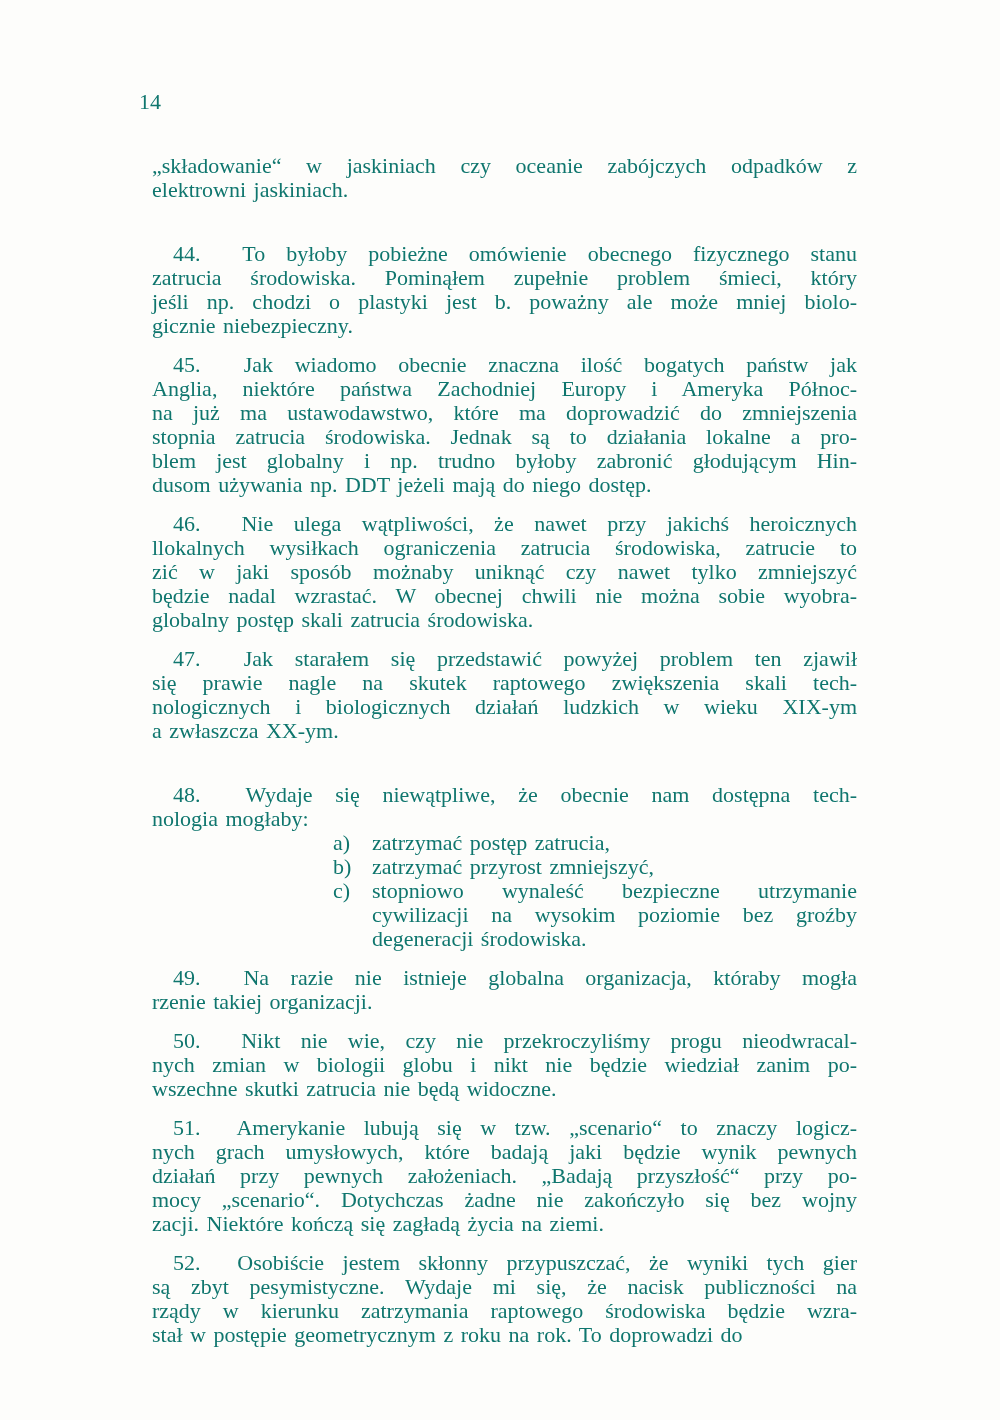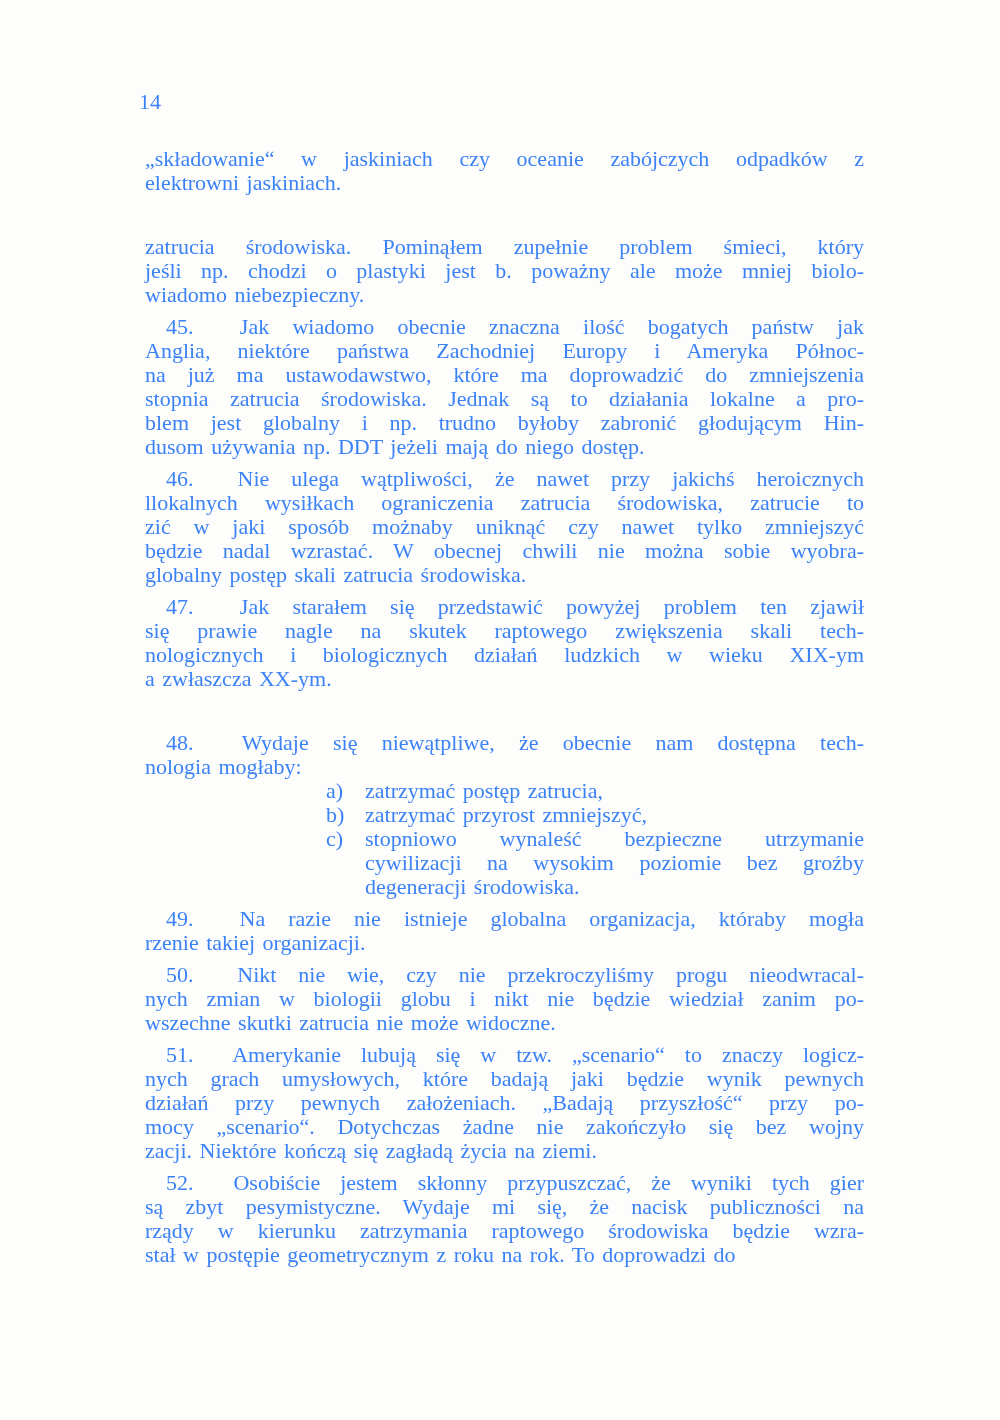--- a/index.html
+++ b/index.html
@@ -27,21 +27,21 @@
     font-size: 22px;
     line-height: 24px;
   }
   .body-text {
     position: absolute;
     left: 137px;
     top: 139px;
     width: 735px;
     font-size: 22px;
   }
-  .para { margin: 8px; }
+  .para { margin: 15px; }
   .line {
     height: 24px;
     line-height: 24px;
     text-align: justify;
     text-align-last: justify;
     word-spacing: 2px;
     white-space: normal;
     overflow: visible;
   }
   .line.last { text-align-last: left; }
@@ -54,31 +54,32 @@
     flex: none;
     width: 39px;
     height: 24px;
     line-height: 24px;
   }
   .list-text { flex: 1; min-width: 0; }
 </style>
 </head>
 <body>
 
-<div class="page" style="background: rgb(253, 253, 251); color: #3b82f6;">
+<div class="page" style="background: rgb(253, 253, 251); color: #0f766e;">
   <div class="page-number">14</div>
   <div class="body-text">
       <div class="para">
         <div class="line">„składowanie“ w jaskiniach czy oceanie zabójczych odpadków z</div>
         <div class="line last">elektrowni jaskiniach.</div>
       </div>
       <div class="para" style="margin-top: 40px;">
+        <div class="line indent">44.&nbsp; To byłoby pobieżne omówienie obecnego fizycznego stanu</div>
         <div class="line">zatrucia środowiska. Pominąłem zupełnie problem śmieci, który</div>
         <div class="line">jeśli np. chodzi o plastyki jest b. poważny ale może mniej biolo-</div>
-        <div class="line last">wiadomo niebezpieczny.</div>
+        <div class="line last">gicznie niebezpieczny.</div>
       </div>
       <div class="para">
         <div class="line indent">45.&nbsp; Jak wiadomo obecnie znaczna ilość bogatych państw jak</div>
         <div class="line">Anglia, niektóre państwa Zachodniej Europy i Ameryka Północ-</div>
         <div class="line">na już ma ustawodawstwo, które ma doprowadzić do zmniejszenia</div>
         <div class="line">stopnia zatrucia środowiska. Jednak są to działania lokalne a pro-</div>
         <div class="line">blem jest globalny i np. trudno byłoby zabronić głodującym Hin-</div>
         <div class="line last">dusom używania np. DDT jeżeli mają do niego dostęp.</div>
       </div>
       <div class="para">
@@ -118,21 +119,21 @@
           </div>
         </div>
       </div>
       <div class="para">
         <div class="line indent">49.&nbsp; Na razie nie istnieje globalna organizacja, któraby mogła</div>
         <div class="line last">rzenie takiej organizacji.</div>
       </div>
       <div class="para">
         <div class="line indent">50.&nbsp; Nikt nie wie, czy nie przekroczyliśmy progu nieodwracal-</div>
         <div class="line">nych zmian w biologii globu i nikt nie będzie wiedział zanim po-</div>
-        <div class="line last">wszechne skutki zatrucia nie może widoczne.</div>
+        <div class="line last">wszechne skutki zatrucia nie będą widoczne.</div>
       </div>
       <div class="para">
         <div class="line indent">51.&nbsp; Amerykanie lubują się w tzw. „scenario“ to znaczy logicz-</div>
         <div class="line">nych grach umysłowych, które badają jaki będzie wynik pewnych</div>
         <div class="line">działań przy pewnych założeniach. „Badają przyszłość“ przy po-</div>
         <div class="line">mocy „scenario“. Dotychczas żadne nie zakończyło się bez wojny</div>
         <div class="line last">zacji. Niektóre kończą się zagładą życia na ziemi.</div>
       </div>
       <div class="para">
         <div class="line indent">52.&nbsp; Osobiście jestem skłonny przypuszczać, że wyniki tych gier</div>

